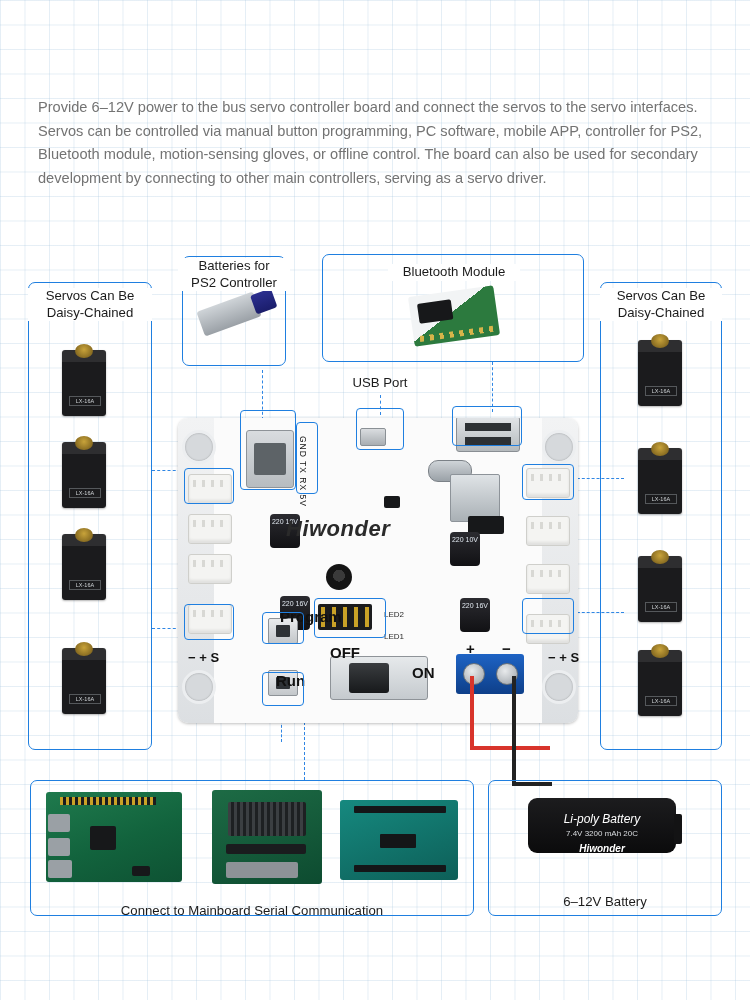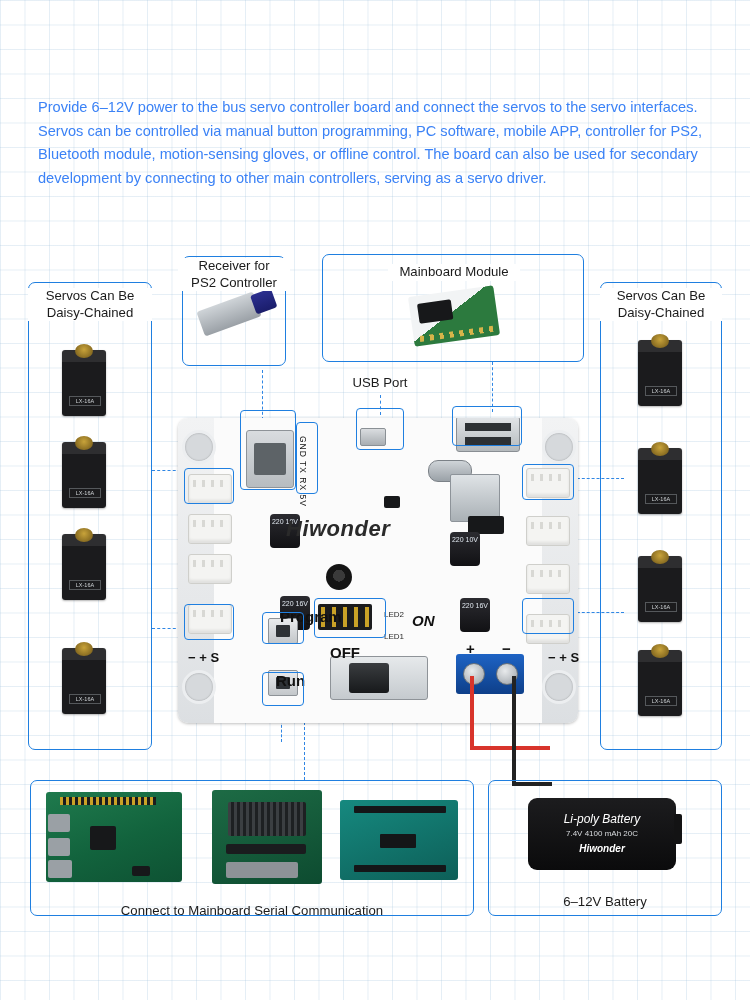--- a/index.html
+++ b/index.html
@@ -40,21 +40,21 @@
     font-weight: bold;
     color: #1b1b1b;
     letter-spacing: 0.5px;
   }
   .intro {
     position: absolute;
     left: 38px; top: 96px;
     width: 676px;
     font-size: 14.6px;
     line-height: 1.62;
-    color: #3b82f6;
+    color: #737373;
   }
   .note {
     position: absolute;
     left: 30px; top: 930px;
     font-size: 15px;
     color: #e8342a;
   }
 
   
   .box {
@@ -321,21 +321,21 @@
   .ard {
     background: linear-gradient(160deg,#16897f,#0d5f58);
   }
   .ard .hdr {
     position: absolute;
     background: #141618;
     border-radius: 1px;
   }
   .battery {
     position: absolute;
-    width: 148px; height: 72px;
+    width: 148px; height: 55px;
     background: linear-gradient(180deg,#1c1c1e,#0b0b0c);
     border-radius: 9px;
   }
   .battery .txt1 {
     position: absolute; left: 0; right: 0; top: 14px;
     text-align: center; color: #ffffff; font-size: 12px; font-style: italic;
   }
   .battery .txt2 {
     position: absolute; left: 0; right: 0; top: 31px;
     text-align: center; color: #d8dbde; font-size: 8px;
@@ -412,30 +412,30 @@
   <div class="dash-h" style="left:572px; top:478px; width:52px;"></div>
   <div class="dash-h" style="left:572px; top:612px; width:52px;"></div>
   <div class="dash-v" style="left:281px; top:706px; height:36px;"></div>
   <div class="dash-v" style="left:304px; top:722px; height:58px;"></div>
 
   <div class="box" style="left:182px; top:256px; width:104px; height:110px;">
     <div class="ps2-dongle" style="left:16px; top:44px;">
       <div class="tip"></div>
     </div>
   </div>
-  <div class="box-label" style="left:178px; top:258px; width:112px; white-space:pre-line; background:#fff;">Receiver for
+  <div class="box-label" style="left:178px; top:258px; width:112px; white-space:pre-line; background:#fff;">Batteries for
 PS2 Controller</div>
 
   <div class="box" style="left:322px; top:254px; width:262px; height:108px;">
     <div class="bt-module" style="left:88px; top:36px;">
       <div class="chip"></div>
       <div class="pads"></div>
     </div>
   </div>
-  <div class="box-label" style="left:388px; top:264px; width:132px; background:#fff;">Mainboard Module</div>
+  <div class="box-label" style="left:388px; top:264px; width:132px; background:#fff;">Bluetooth Module</div>
 
   <div class="box-label" style="left:334px; top:375px; width:92px;">USB Port</div>
 
   <div class="box" style="left:28px; top:282px; width:124px; height:468px;"></div>
   <div class="box-label" style="left:28px; top:288px; width:124px; white-space:pre-line; background:#fff;">Servos Can Be
 Daisy-Chained</div>
 
   <div class="servo" style="left:62px; top:350px;">
     <div class="horn"></div>
     <div class="lbl">LX-16A</div>
@@ -534,21 +534,21 @@
       <div class="screw" style="left:40px;"></div>
     </div>
 
     <div class="btn-sq" style="left:90px; top:200px;"></div>
     <div class="btn-sq" style="left:90px; top:252px;"></div>
   </div>
 
   <div class="silk-big" style="left:248px; top:608px;margin-left:32px;">Program</div>
   <div class="silk-big" style="left:276px; top:672px;">Run</div>
   <div class="silk-big" style="left:330px; top:644px;">OFF</div>
-  <div class="silk-big" style="left:412px; top:612px;font-style:italic;">ON</div>
+  <div class="silk-big" style="left:412px; top:664px;">ON</div>
   <div class="silk-big" style="left:466px; top:640px;">+</div>
   <div class="silk-big" style="left:502px; top:640px;">−</div>
   <div class="silk-big" style="left:188px; top:650px; font-size:13px;">−  +  S</div>
   <div class="silk-big" style="left:548px; top:650px; font-size:13px;">−  +  S</div>
 
   <div class="hl" style="left:240px; top:410px; width:56px; height:80px;"></div>
   <div class="hl" style="left:296px; top:422px; width:22px; height:72px;"></div>
   <div class="hl" style="left:356px; top:408px; width:48px; height:42px;"></div>
   <div class="hl" style="left:452px; top:406px; width:70px; height:40px;"></div>
   <div class="hl" style="left:184px; top:468px; width:50px; height:36px;"></div>
@@ -586,20 +586,20 @@
     <div class="hdr" style="left:14px; top:6px; width:92px; height:7px;"></div>
     <div class="hdr" style="left:14px; bottom:8px; width:92px; height:7px;"></div>
     <div class="hdr" style="left:40px; top:34px; width:36px; height:14px;"></div>
   </div>
 
   <div class="box-label" style="left:40px; top:894px; width:424px;margin-top:9px;">Connect to Mainboard Serial Communication</div>
 
   <div class="box" style="left:488px; top:780px; width:234px; height:136px;"></div>
   <div class="battery" style="left:528px; top:798px;">
     <div class="txt1">Li-poly Battery</div>
-    <div class="txt2">7.4V 4100 mAh 20C</div>
+    <div class="txt2">7.4V 3200 mAh 20C</div>
     <div class="txt3">Hiwonder</div>
     <div class="nub"></div>
   </div>
   <div class="box-label" style="left:500px; top:894px; width:210px;">6–12V Battery</div>
 
 
 </div>
 
 </body></html>

